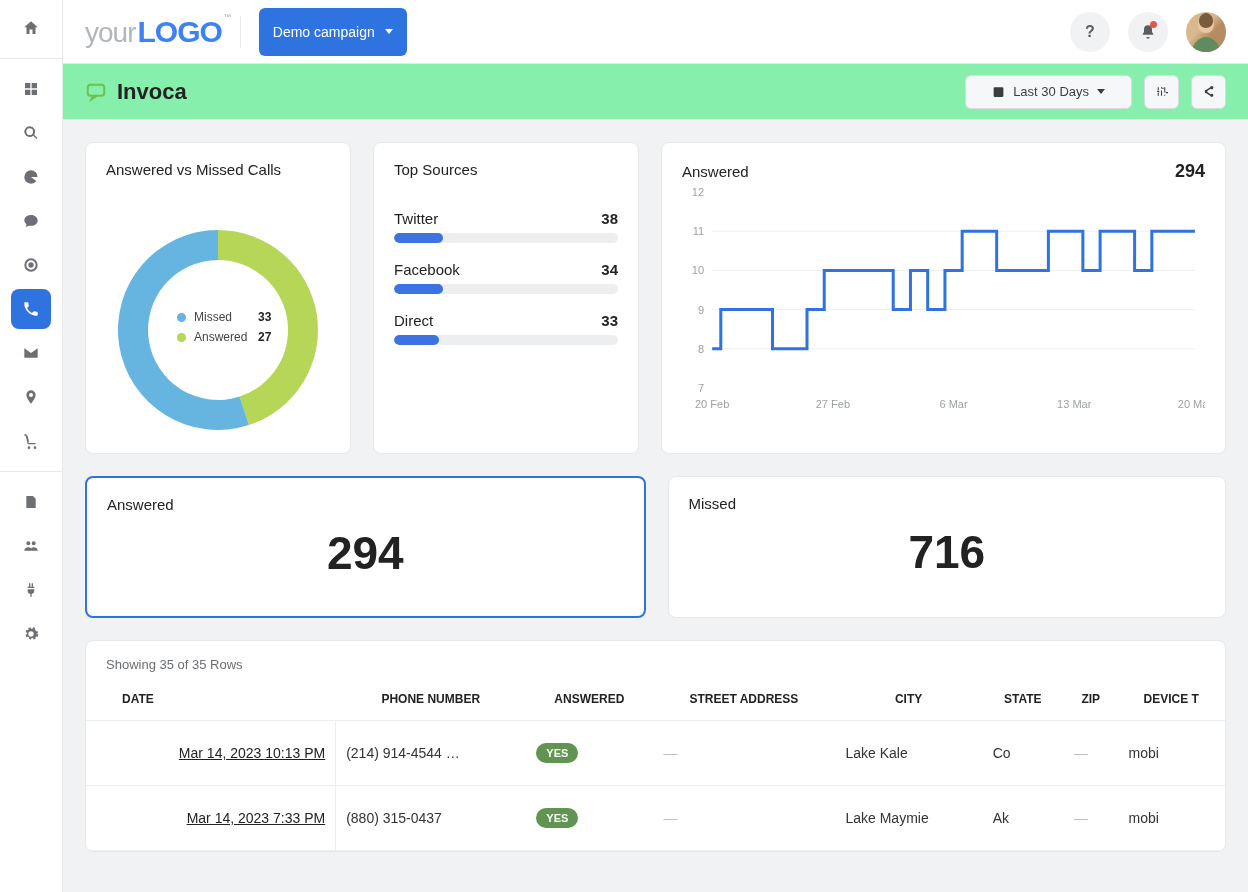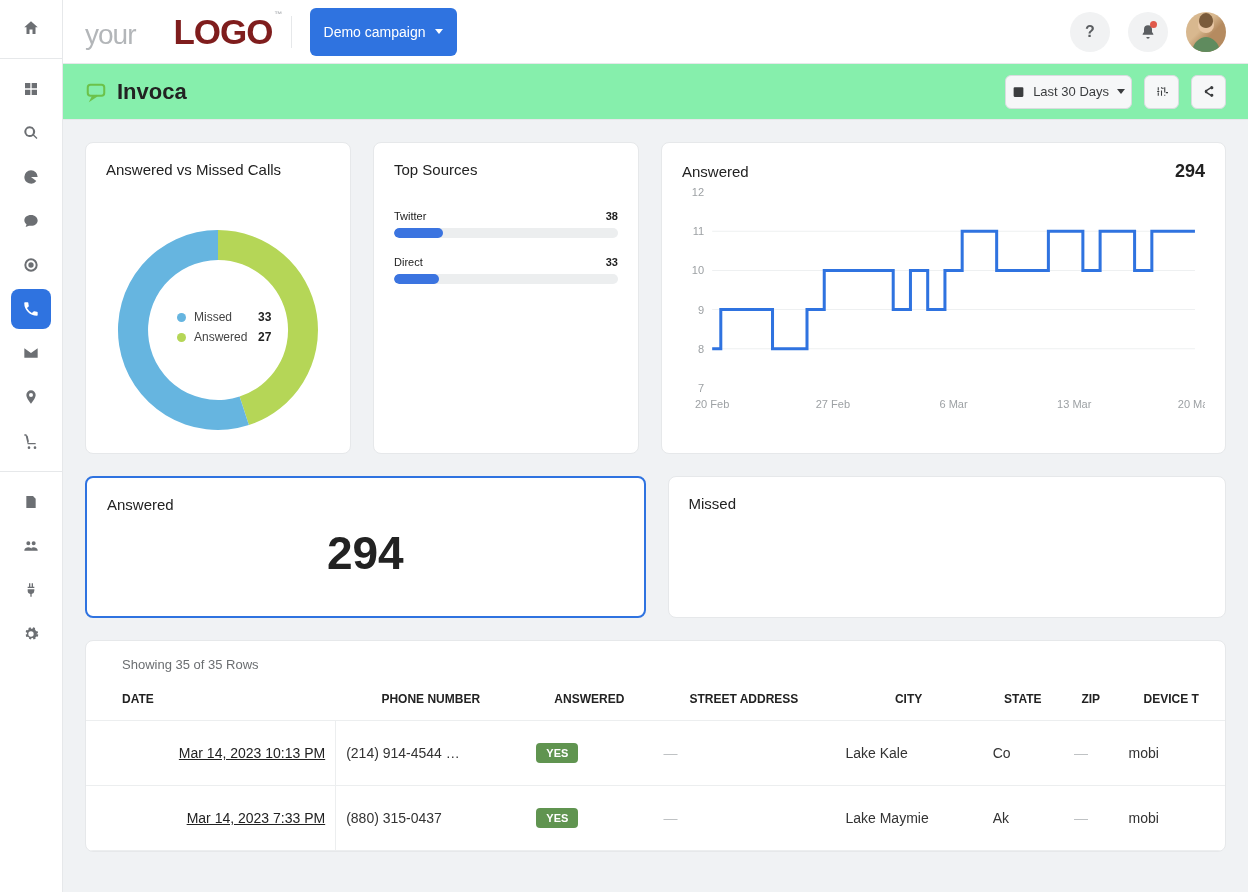--- a/index.html
+++ b/index.html
@@ -13,40 +13,40 @@
 .rail-btn.active { background: #2f73e0; color: #fff; }
 .rail-btn svg { width: 18px; height: 18px; fill: currentColor; }
 .rail-btn.small svg { width: 16px; height: 16px; }
 
 .main { flex: 1; display: flex; flex-direction: column; min-width: 0; }
 
 
 .topbar { height: 64px; background: #fff; border-bottom: 1px solid #e6e8ea; display: flex; align-items: center; padding: 0 22px; gap: 18px; }
 .logo { display: flex; align-items: baseline; gap: 2px; font-weight: 700; position: relative; }
 .logo .your { color: #b3b6b9; font-size: 28px; font-weight: 400; letter-spacing: -1px; }
-.logo .logo-main { color: #7f1d1d; font-size: 35px; font-weight: 900; letter-spacing: -1px; margin-left: 36px; }
+.logo .logo-main { color: #3b82f6; font-size: 30px; font-weight: 900; letter-spacing: -1px; }
 .logo .tm { position: absolute; top: -2px; right: -10px; font-size: 8px; color: #b3b6b9; }
 .vdiv { width: 1px; height: 32px; background: #e6e8ea; }
 .campaign-btn { background: #2f73e0; color: #fff; border: none; border-radius: 6px; padding: 16px 14px; font-size: 14px; display: flex; align-items: center; gap: 10px; cursor: pointer; }
 .campaign-btn .caret { width: 0; height: 0; border-left: 4px solid transparent; border-right: 4px solid transparent; border-top: 5px solid #fff; }
 .topbar-spacer { flex: 1; }
 .icon-chip { width: 40px; height: 40px; border-radius: 50%; background: #f1f2f3; color: #5b5e61; display: flex; align-items: center; justify-content: center; cursor: pointer; position: relative; }
 .icon-chip svg { width: 16px; height: 16px; fill: currentColor; }
 .icon-chip .dot { position: absolute; top: 9px; right: 11px; width: 7px; height: 7px; border-radius: 50%; background: #e05a4b; }
 .avatar { width: 40px; height: 40px; border-radius: 50%; background: linear-gradient(135deg,#d8b88f 40%,#b58b60 60%); overflow: hidden; display:flex; align-items:flex-end; justify-content:center; cursor:pointer; }
 .avatar svg { width: 46px; height: 46px; }
 
 
 .page-header { height: 56px; background: #86efac; border-bottom: 1px solid #e6e8ea; display: flex; align-items: center; padding: 0 22px; gap: 12px; }
 .page-title-wrap { display: flex; align-items: center; gap: 10px; }
 .page-title-icon { width: 22px; height: 22px; color: #6cc24a; }
 .page-title-icon svg { width: 100%; height: 100%; fill: none; stroke: currentColor; stroke-width: 2.2; }
 .page-title { font-size: 22px; font-weight: 700; }
 .page-header-spacer { flex: 1; }
-.hdr-btn { height: 34px; border: 1px solid #d9dcdf; background: #f6f7f8; border-radius: 6px; display: flex; align-items: center; gap: 8px; padding: 0 6px; font-size: 13px; color: #3b3d3f; cursor: pointer; }
+.hdr-btn { height: 34px; border: 1px solid #d9dcdf; background: #f6f7f8; border-radius: 6px; display: flex; align-items: center; gap: 8px; padding: 0 26px; font-size: 13px; color: #3b3d3f; cursor: pointer; }
 .hdr-btn svg { width: 13px; height: 13px; fill: currentColor; }
 .hdr-btn.icon-only { padding: 0 10px; }
 .hdr-btn .caret { width: 0; height: 0; border-left: 4px solid transparent; border-right: 4px solid transparent; border-top: 5px solid #3b3d3f; }
 
 
 .content { flex: 1; overflow: auto; padding: 22px; }
 .row { display: flex; gap: 22px; margin-bottom: 22px; }
 .card { background: #fff; border: 1px solid #e6e8ea; border-radius: 8px; padding: 18px 20px; }
 .card.selected { border: 2px solid #2f73e0; }
 .card-title { font-size: 15px; color: #222; margin-bottom: 32px; }
@@ -57,49 +57,49 @@
 .donut-wrap svg { width: 210px; height: 230px; }
 .donut-legend { position: absolute; top: 100px; left: 64px; font-size: 12px; }
 .donut-legend .row-item { display:flex; align-items:center; gap:8px; margin-bottom:6px; }
 .donut-legend .sw { width:9px; height:9px; border-radius:50%; display:inline-block; }
 .donut-legend .lbl { width: 56px; color:#444; }
 .donut-legend .val { font-weight:700; }
 
 
 .bars-card { width: 266px; height: 312px; }
 .source-row { margin-top: 18px; }
-.source-row .head { display:flex; justify-content:space-between; font-size:11px; margin-bottom:6px; }
+.source-row .head { display:flex; justify-content:space-between; font-size:15px; margin-bottom:6px; }
 .source-row .head .val { font-weight:700; }
 .source-row .track { height:10px; border-radius:5px; background:#eceeef; overflow:hidden; }
 .source-row .fill { height:100%; background:#3b74e0; border-radius:5px; }
 
 
 .line-card { flex:1; height: 312px; padding: 18px 20px 10px; }
 .line-card .card-head { display:flex; justify-content:space-between; align-items:center; margin-bottom:4px; }
 .line-card .big { font-weight:800; font-size:18px; }
 .line-svg { width: 100%; height: 230px; }
 .line-svg text { font-size: 11px; fill: #9da1a4; }
 .line-svg .grid line { stroke: #eef0f1; stroke-width:1; }
 .line-svg .series { fill:none; stroke:#2f73e0; stroke-width:3; }
 
 
 .metric-card { flex:1; height: 142px; }
 .metric-card .label { font-size:15px; margin-bottom: 8px; }
 .metric-card .value { font-size:46px; font-weight:800; text-align:center; line-height: 1.4; }
 
 
 .table-card { padding: 0; overflow:hidden; }
-.table-meta { padding: 16px 36px 6px; font-size:13px; color:#6b6e71; }
+.table-meta { padding: 16px 20px 6px; font-size:13px; color:#6b6e71; }
 table { width: 100%; border-collapse: collapse; font-size: 14px; }
 th { text-align: center; font-weight:800; font-size:12px; color:#222; padding: 14px 10px; border-bottom:1px solid #eceeef; white-space:nowrap; }
 th:first-child { text-align:left; padding-left:36px; }
 td { text-align:left; padding: 22px 10px; border-bottom:1px solid #eceeef; border-right: 1px solid transparent; color:#333; }
 td:first-child { text-align:right; padding-left:20px; border-right:1px solid #eceeef; }
 td:first-child a { color:#222; text-decoration: underline; }
-.badge { display:inline-block; padding:4px 10px; border-radius:4px; background:#609450; color:#fff; font-size:11px; font-weight:700; }
+.badge { display:inline-block; padding:4px 10px; border-radius:10px; background:#609450; color:#fff; font-size:11px; font-weight:700; }
 .dash { color:#bfc2c4; }
 </style>
 </head>
 <body>
 
 <div class="app">
 
   <div class="left-rail">
     <div class="rail-btn">
         <svg viewBox="0 0 24 24">
@@ -266,20 +266,29 @@
           </div>
         </div>
 
         <div class="card bars-card">
           <div class="card-title">Top Sources</div>
           <div id="sources-list">
               <div class="source-row">
                 <div class="head">
                   <span>Twitter</span>
                   <span class="val">38</span>
+                </div>
+      <div class="track">
+                  <div class="fill" style="width:22%"></div>
+                </div>
+              </div>
+              <div class="source-row">
+                <div class="head">
+                  <span>Facebook</span>
+                  <span class="val">34</span>
                 </div>
       <div class="track">
                   <div class="fill" style="width:22%"></div>
                 </div>
               </div>
               <div class="source-row">
                 <div class="head">
                   <span>Direct</span>
                   <span class="val">33</span>
                 </div>
@@ -320,20 +329,21 @@
         </div>
       </div>
 
       <div class="row">
         <div class="card metric-card selected">
           <div class="label">Answered</div>
           <div class="value">294</div>
         </div>
         <div class="card metric-card">
           <div class="label">Missed</div>
+          <div class="value">716</div>
         </div>
       </div>
 
       <div class="card table-card">
         <div class="table-meta">Showing 35 of 35 Rows</div>
         <table>
           <thead>
               <tr id="thead-row">
                 <th>DATE</th>
                 <th>PHONE NUMBER</th>

